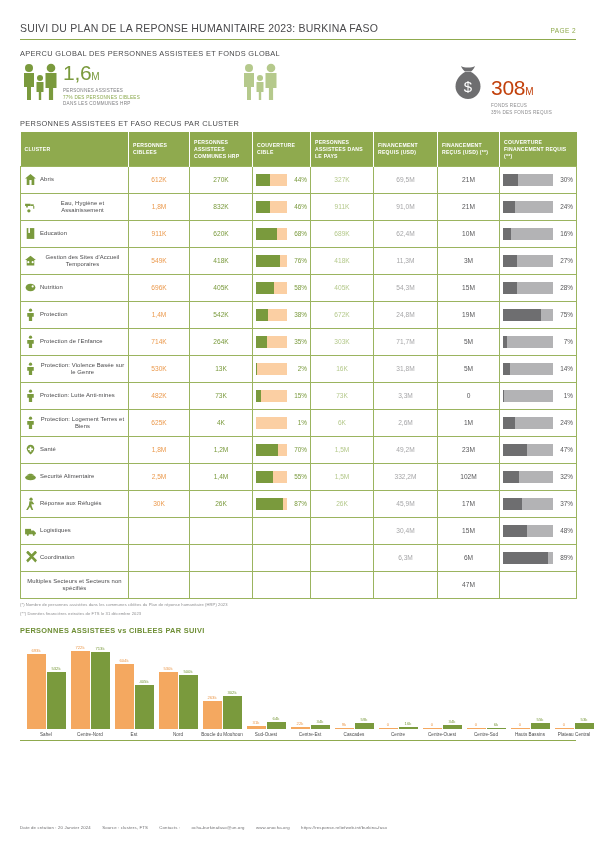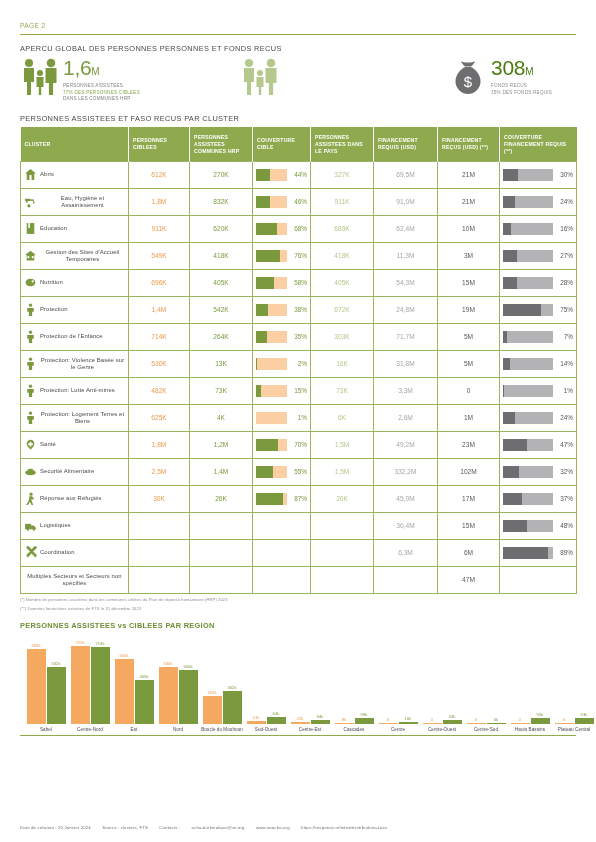--- a/index.html
+++ b/index.html
@@ -27,21 +27,21 @@
   .kpi { display: flex; align-items: flex-start; }
   .kpi.k1 { width: 220px; }
   .kpi.k2 { width: 200px; }
   .kpi.k3 { flex: 1; justify-content: flex-start; padding-left: 8px; }
   .kpi-ico { margin-right: 3px; flex: none; }
   .kpi-body { padding-top: 1px; }
   .kpi-num { font-size: 21px; line-height: 20px; font-weight: 400; letter-spacing: -.3px; }
   .kpi-num .u { font-size: 10px; }
   .kpi-num.g1 { color: #7a9a3d; }
   .kpi-num.g2 { color: #b5c98c; }
-  .kpi-num.gr { color: #4d7c0f; }
+  .kpi-num.gr { color: #c2410c; margin-top: 15px; }
   .kpi-l { font-size: 4.6px; letter-spacing: .25px; line-height: 6.2px; margin-top: 1px; }
   .kpi-l.g1 { color: #8aa84c; }
   .kpi-l.g2 { color: #b5c98c; }
   .kpi-l.gr { color: #8d8d8f; }
   .kpi-l .dk { color: #7e7e80; }
 
   
   table.main { width: 100%; border-collapse: collapse; margin-top: 3px; table-layout: fixed; }
   table.main th {
     background: #8faa4e; color: #fff; font-size: 5.1px; font-weight: 700;
@@ -96,25 +96,26 @@
   .foot { position: absolute; left: 20px; right: 20px; bottom: 12px;
           font-size: 4.3px; color: #6e6e70; letter-spacing: .15px; }
   .foot span { margin-right: 10px; }
 </style>
 </head>
 <body>
 
 <div class="page">
 
   <div class="hdr">
+    <div class="hdr-title">SUIVI DU PLAN DE LA REPONSE HUMANITAIRE 2023: BURKINA FASO</div>
     <div class="hdr-page">PAGE 2</div>
   </div>
   <div class="hdr-rule"></div>
 
-  <div class="sec-title">APERCU GLOBAL DES PERSONNES PERSONNES ET FONDS RECUS</div>
+  <div class="sec-title">APERCU GLOBAL DES PERSONNES ASSISTEES ET FONDS GLOBAL</div>
 
   <div class="kpis">
 
     <div class="kpi k1">
       <div class="kpi-ico">
         <svg width="40" height="40" viewBox="0 0 40 40">
           <g fill="#7a9a3d">
             <circle cx="9" cy="6" r="4"></circle>
             <path d="M4 11h10v14H11v13H7V25H4z"></path>
             <circle cx="20" cy="16" r="3"></circle>
@@ -707,21 +708,21 @@
           <td class="v-gry"></td>
           <td class="v-dgry">47M</td>
           <td></td>
         </tr>
       </tbody>
   </table>
 
   <div class="fn">(*) Nombre de personnes assistées dans les communes ciblées du Plan de réponse humanitaire (HRP) 2023</div>
   <div class="fn">(**) Données financières extraites de FTS le 31 décembre 2023</div>
 
-  <div class="sec-title green">PERSONNES ASSISTEES vs CIBLEES PAR REGION</div>
+  <div class="sec-title green">PERSONNES ASSISTEES vs CIBLEES PAR SUIVI</div>
   <div class="chart-wrap">
     <div class="chart" id="chart">
         <div class="grp">
           <div class="bars">
             <div class="bcol">
               <div class="bval o">693k</div>
               <div class="bar o" style="height:75px"></div>
             </div>
             <div class="bcol">
               <div class="bval g">532k</div>

